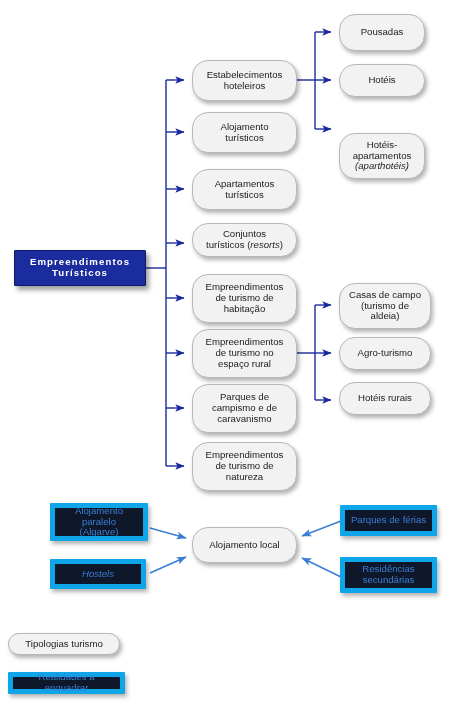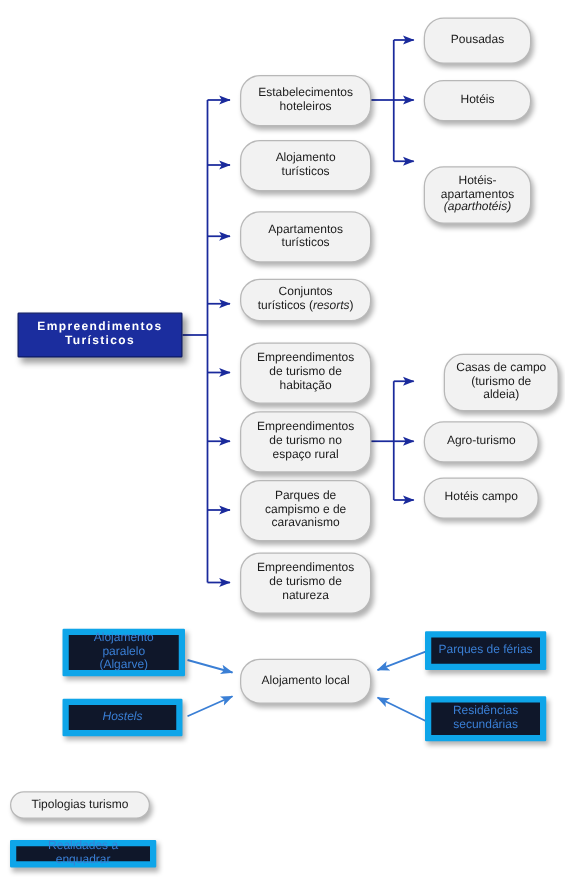--- a/index.html
+++ b/index.html
@@ -206,34 +206,34 @@
   </div>
 
   <div class="node pill fs10" style="left:339px; top:107px; width:86px; height:46px;margin-top:26px;">
     <span class="txt">
       <span>Hotéis-</span><br>
       <span>apartamentos</span><br>
       <span class="it">(aparthotéis)</span>
     </span>
   </div>
 
-  <div class="node pill fs10" style="left:339px; top:283px; width:92px; height:46px;margin-left:16px;">
+  <div class="node pill fs10" style="left:339px; top:283px; width:92px; height:46px;">
     <span class="txt">
       <span>Casas de campo</span><br>
       <span>(turismo de</span><br>
       <span>aldeia)</span>
     </span>
   </div>
 
   <div class="node pill fs10" style="left:339px; top:337px; width:92px; height:33px;">
     <span class="txt">Agro-turismo</span>
   </div>
 
   <div class="node pill fs10" style="left:339px; top:382px; width:92px; height:33px;">
-    <span class="txt">Hotéis campo</span>
+    <span class="txt">Hotéis rurais</span>
   </div>
 
   <div class="node pill fs10" style="left:192px; top:527px; width:105px; height:36px;">
     <span class="txt">Alojamento local</span>
   </div>
 
   <div class="node rect fs10" style="left:50px; top:503px; width:98px; height:38px;">
     <span class="txt">
       <span>Alojamento paralelo</span><br>
       <span>(Algarve)</span>

